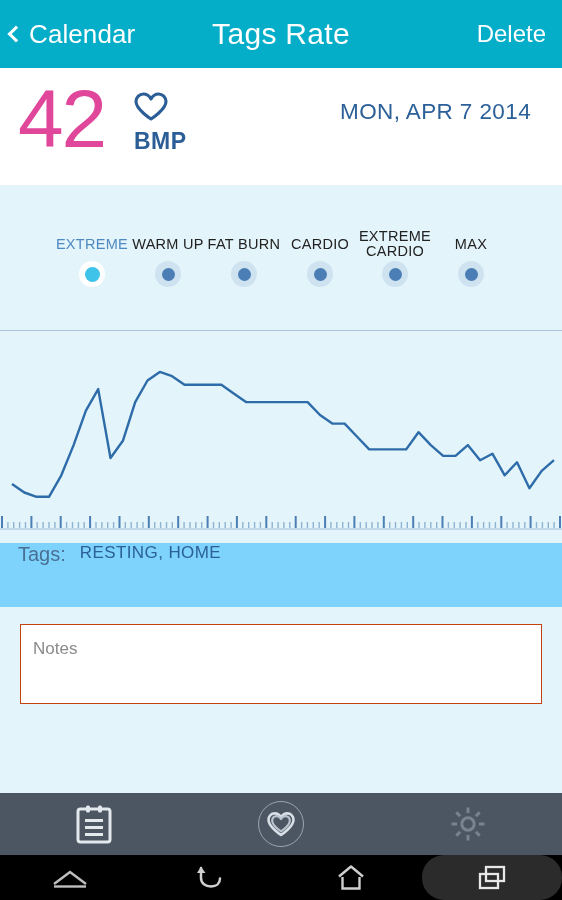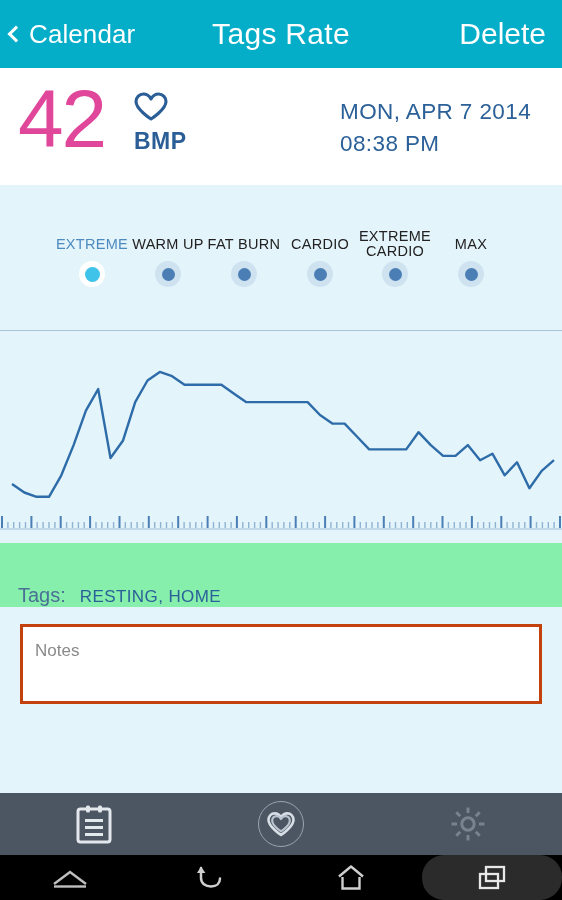--- a/index.html
+++ b/index.html
@@ -24,21 +24,21 @@
   .chev {
     display:inline-block; width:12px; height:12px;
     border-left:3px solid #fff; border-bottom:3px solid #fff;
     transform:rotate(45deg); margin-right:7px; margin-bottom:1px;
   }
   .tb-title {
     position:absolute; left:0; right:0; text-align:center;
     font-size:30px; font-weight:400; letter-spacing:.3px; pointer-events:none;
   }
   .tb-delete {
-    margin-left:auto; margin-right:16px; font-size:30px; position:relative; z-index:2;
+    margin-left:auto; margin-right:16px; font-size:24px; position:relative; z-index:2;
   }
 
   
   .valcard {
     position:absolute; left:0; top:68px; width:562px; height:117px;
     background:#fff;
   }
   .bpm-num {
     position:absolute; left:18px; top:10px;
     font-size:82px; line-height:82px; font-weight:400; color:#E0479B;
@@ -87,33 +87,33 @@
   
   .chartwrap {
     position:absolute; left:0; top:331px; width:562px; height:212px;
     background:#E4F4FB;
   }
   .chartwrap svg { display:block; }
 
   
   .tags {
     position:absolute; left:0; top:543px; width:562px; height:64px;
-    background:#86efac; display:flex; align-items:flex-end;
+    background:#7dd3fc; display:flex; align-items:flex-start;
   }
   .tags-lbl { margin-left:18px; font-size:20px; color:#4A7096; }
   .tags-val { margin-left:14px; font-size:17px; color:#2B6098; letter-spacing:.4px; }
 
   
   .notesArea {
     position:absolute; left:0; top:607px; width:562px; height:186px;
     background:#E4F4FB;
   }
   .notes {
     position:absolute; left:20px; top:17px; width:522px; height:80px;
-    background:#fff; border:3px solid #c2410c;
+    background:#fff; border:1px solid #c2410c;
     font-family:"Liberation Sans", sans-serif; font-size:17px;
     color:#333; padding:14px 12px; resize:none; outline:none;
   }
   .notes::placeholder { color:#8A8A8A; }
 
   
   .tabbar {
     position:absolute; left:0; top:793px; width:562px; height:62px;
     background:#4C5662; display:flex; align-items:center;
   }
@@ -150,21 +150,20 @@
     <div class="bpm-num">42</div>
     <div class="bpm-unit">
       <svg class="heart-ico" width="34" height="30" viewBox="0 0 34 30">
         <path d="M17 27 C17 27 2 17.5 2 9.6 C2 5.0 5.6 2 9.3 2 C12.4 2 15.4 4.0 17 7.0
                  C18.6 4.0 21.6 2 24.7 2 C28.4 2 32 5.0 32 9.6 C32 17.5 17 27 17 27 Z" fill="none" stroke="#2B5E96" stroke-width="3.1" stroke-linejoin="round"></path>
       </svg>
       <div class="bpm-lbl">BMP</div>
     </div>
     <div class="dt">
       <div>MON, APR 7 2014</div>
-      <div>08:38 PM</div>
     </div>
   </div>
 
   <div class="zones">
     <div class="zline"></div>
     <div id="zone-host">
         <div class="zlbl active" style="left: 92px; top: 52px;">
           <div>EXTREME</div>
         </div>
         <div class="zdot active" style="left: 92px; top: 89px;">

